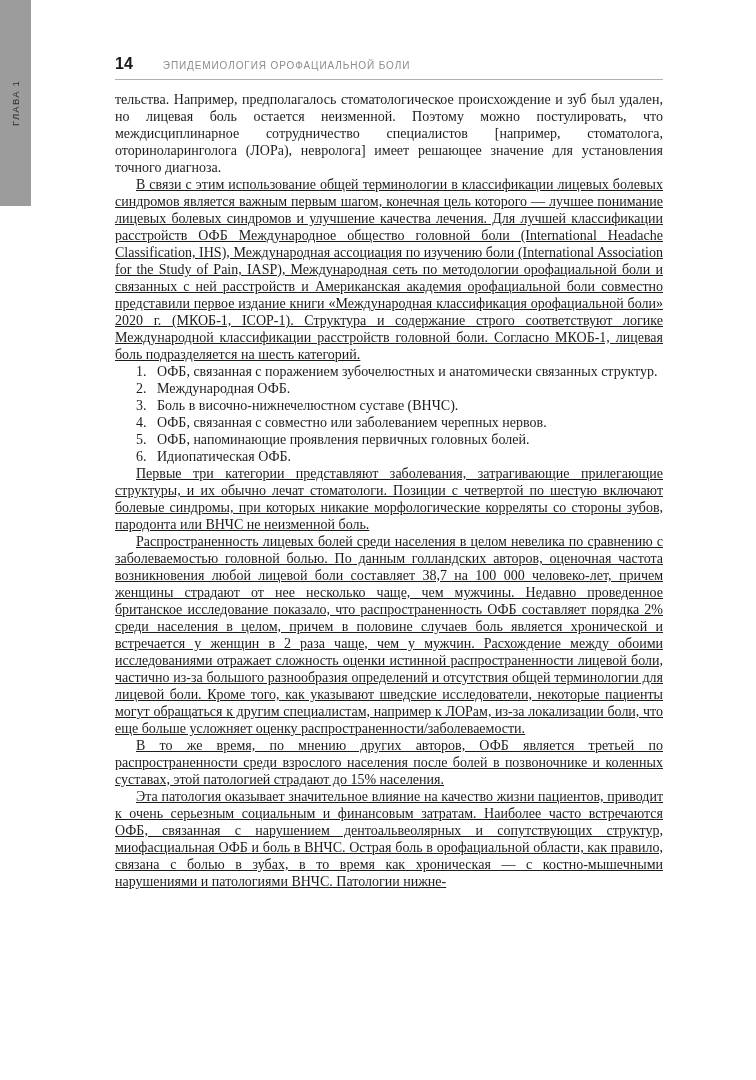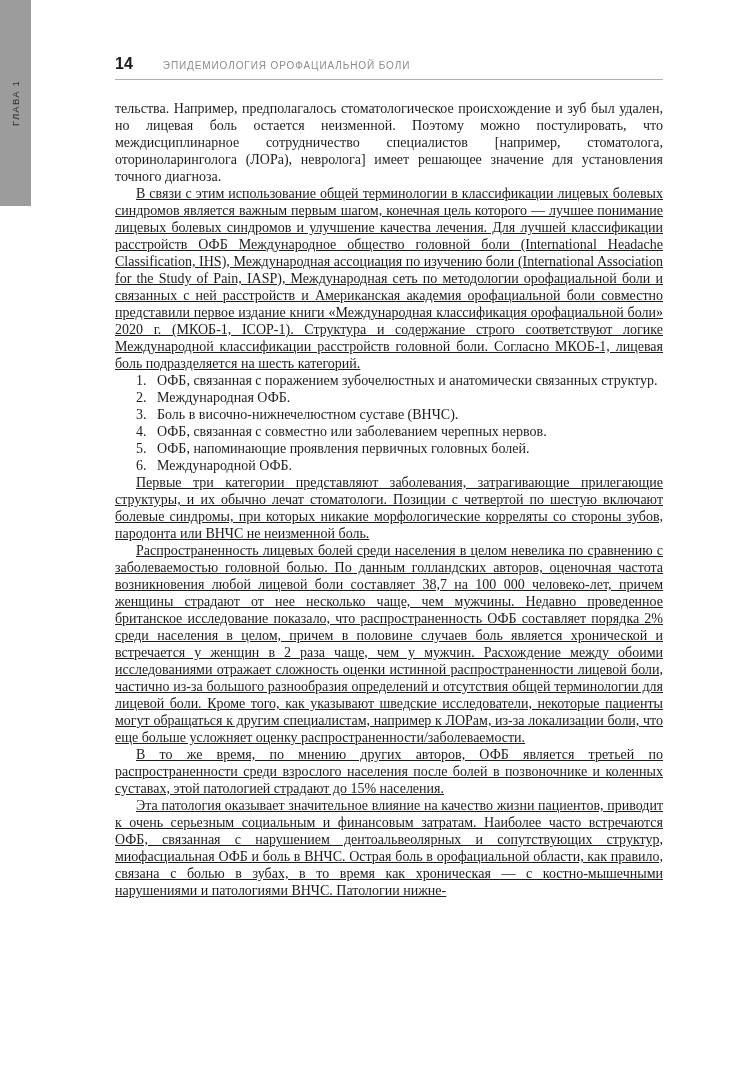--- a/index.html
+++ b/index.html
@@ -56,21 +56,21 @@
   }
   .running-head {
     font-family: "Liberation Sans", "DejaVu Sans", sans-serif;
     font-size: 10px;
     letter-spacing: 0.9px;
     color: #8d8d8d;
     text-transform: uppercase;
     line-height: 1;
   }
   .body-text {
-    margin-top: 20px;
+    margin-top: 11px;
     font-size: 14px;
     line-height: 17px;
     text-align: justify;
   }
   .para { text-align: justify; }
   .para.indent { text-indent: 21px; text-decoration: underline; }
   .num-list { margin-left: 21px; }
   .num-item { display: flex; }
   .num-item .num {
     flex: 0 0 auto;
@@ -116,21 +116,21 @@
           <div class="num-item">
             <span class="num">4.</span>
             <span class="item-text">ОФБ, связанная с совместно или заболеванием черепных нервов.</span>
           </div>
           <div class="num-item">
             <span class="num">5.</span>
             <span class="item-text">ОФБ, напоминающие проявления первичных головных болей.</span>
           </div>
           <div class="num-item">
             <span class="num">6.</span>
-            <span class="item-text">Международной ОФБ.</span>
+            <span class="item-text">Идиопатическая ОФБ.</span>
           </div>
         </div>
         <p class="para indent">Первые три категории представляют заболевания, затрагивающие прилегающие структуры, и их обычно лечат стоматологи. Позиции с четвертой по шестую включают болевые синдромы, при которых никакие морфологические корреляты со стороны зубов, пародонта или ВНЧС не неизменной боль.</p>
         <p class="para indent">Распространенность лицевых болей среди населения в целом невелика по сравнению с заболеваемостью головной болью. По данным голландских авторов, оценочная частота возникновения любой лицевой боли составляет 38,7 на 100 000 человеко-лет, причем женщины страдают от нее несколько чаще, чем мужчины. Недавно проведенное британское исследование показало, что распространенность ОФБ составляет порядка 2% среди населения в целом, причем в половине случаев боль является хронической и встречается у женщин в 2 раза чаще, чем у мужчин. Расхождение между обоими исследованиями отражает сложность оценки истинной распространенности лицевой боли, частично из-за большого разнообразия определений и отсутствия общей терминологии для лицевой боли. Кроме того, как указывают шведские исследователи, некоторые пациенты могут обращаться к другим специалистам, например к ЛОРам, из-за локализации боли, что еще больше усложняет оценку распространенности/заболеваемости.</p>
         <p class="para indent">В то же время, по мнению других авторов, ОФБ является третьей по распространенности среди взрослого населения после болей в позвоночнике и коленных суставах, этой патологией страдают до 15% населения.</p>
         <p class="para indent">Эта патология оказывает значительное влияние на качество жизни пациентов, приводит к очень серьезным социальным и финансовым затратам. Наиболее часто встречаются ОФБ, связанная с нарушением дентоальвеолярных и сопутствующих структур, миофасциальная ОФБ и боль в ВНЧС. Острая боль в орофациальной области, как правило, связана с болью в зубах, в то время как хроническая — с костно-мышечными нарушениями и патологиями ВНЧС. Патологии нижне-</p>
       </main>
 
   </div>
 

